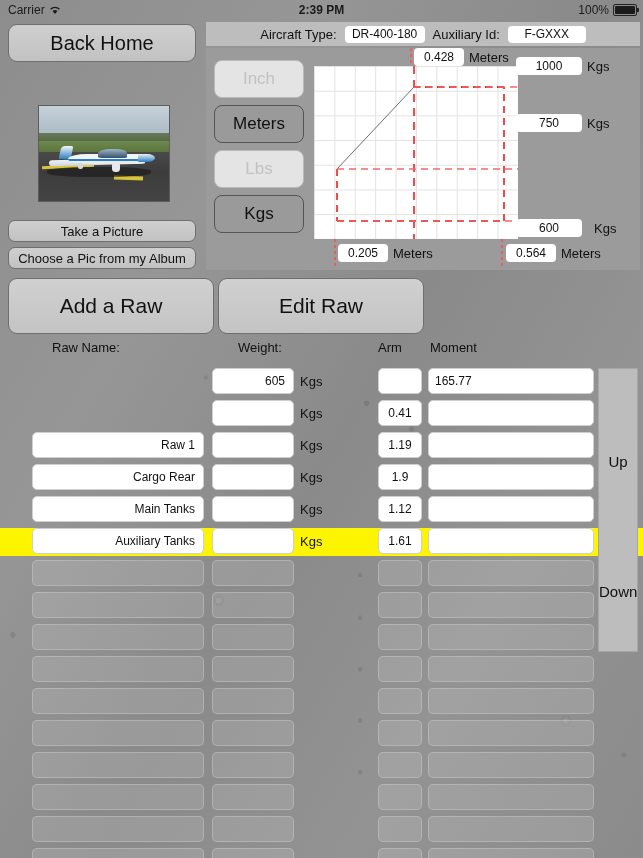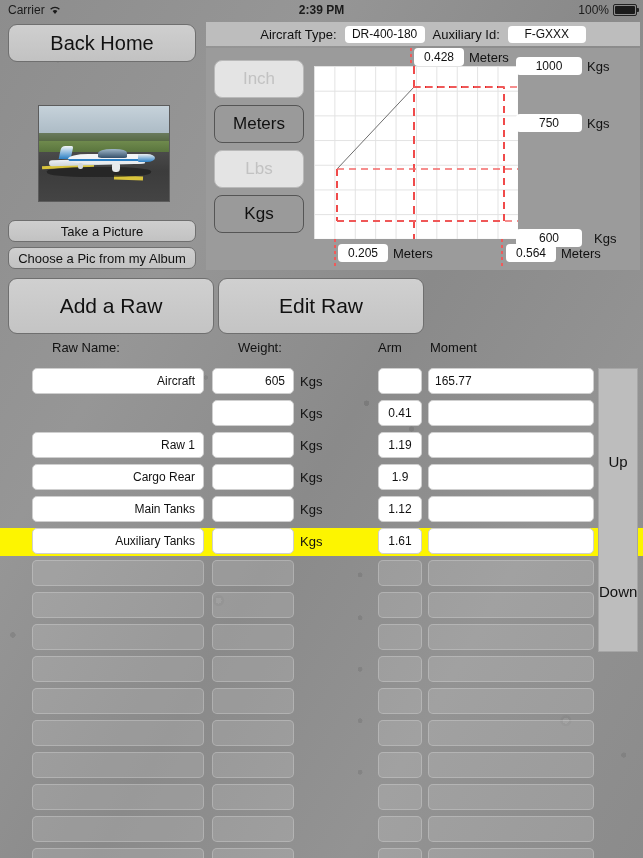--- a/index.html
+++ b/index.html
@@ -297,21 +297,21 @@
       </div>
 
       <div class="lbl" style="left:310px; top:9px;">
         <span class="val" style="width:56px;">1000</span>
         <span class="unit">Kgs</span>
       </div>
       <div class="lbl" style="left:310px; top:66px;">
         <span class="val" style="width:56px;">750</span>
         <span class="unit">Kgs</span>
       </div>
-      <div class="lbl" style="left:310px; top:181px;gap:12px;">
+      <div class="lbl" style="left:310px; top:171px;gap:12px;">
         <span class="val" style="width:56px;">600</span>
         <span class="unit">Kgs</span>
       </div>
 
       <div class="lbl" style="left:132px; top:196px;">
         <span class="val">0.205</span>
         <span class="unit">Meters</span>
       </div>
       <div class="lbl" style="left:300px; top:196px;">
         <span class="val">0.564</span>
@@ -327,23 +327,20 @@
 
   <div class="table-head">
     <span id="hdr-name">Raw Name:</span>
     <span id="hdr-weight">Weight:</span>
     <span id="hdr-arm">Arm</span>
     <span id="hdr-moment">Moment</span>
   </div>
 
   <div class="rows" id="rows-container">
       <div class="row" style="top: 0px;">
-        <div class="cell filled c-name">
-          <span class="txt right">Aircraft</span>
-        </div>
         <div class="cell filled c-weight">
           <span class="txt right">605</span>
         </div>
         <span class="unit-lbl">Kgs</span>
         <div class="cell filled c-arm">
           <span class="txt center"></span>
         </div>
         <div class="cell filled c-moment">
           <span class="txt left">165.77</span>
         </div>

